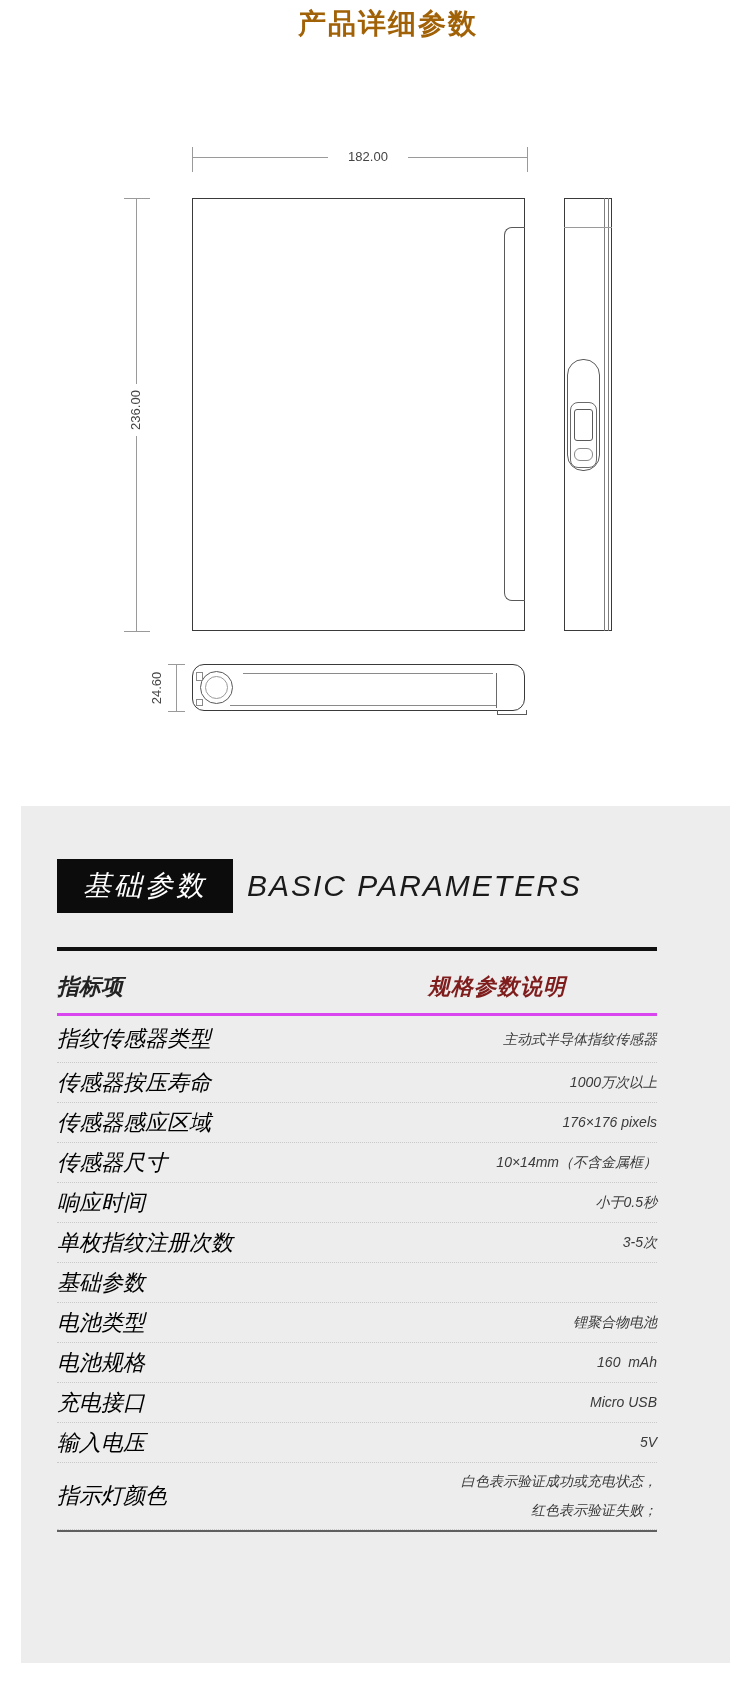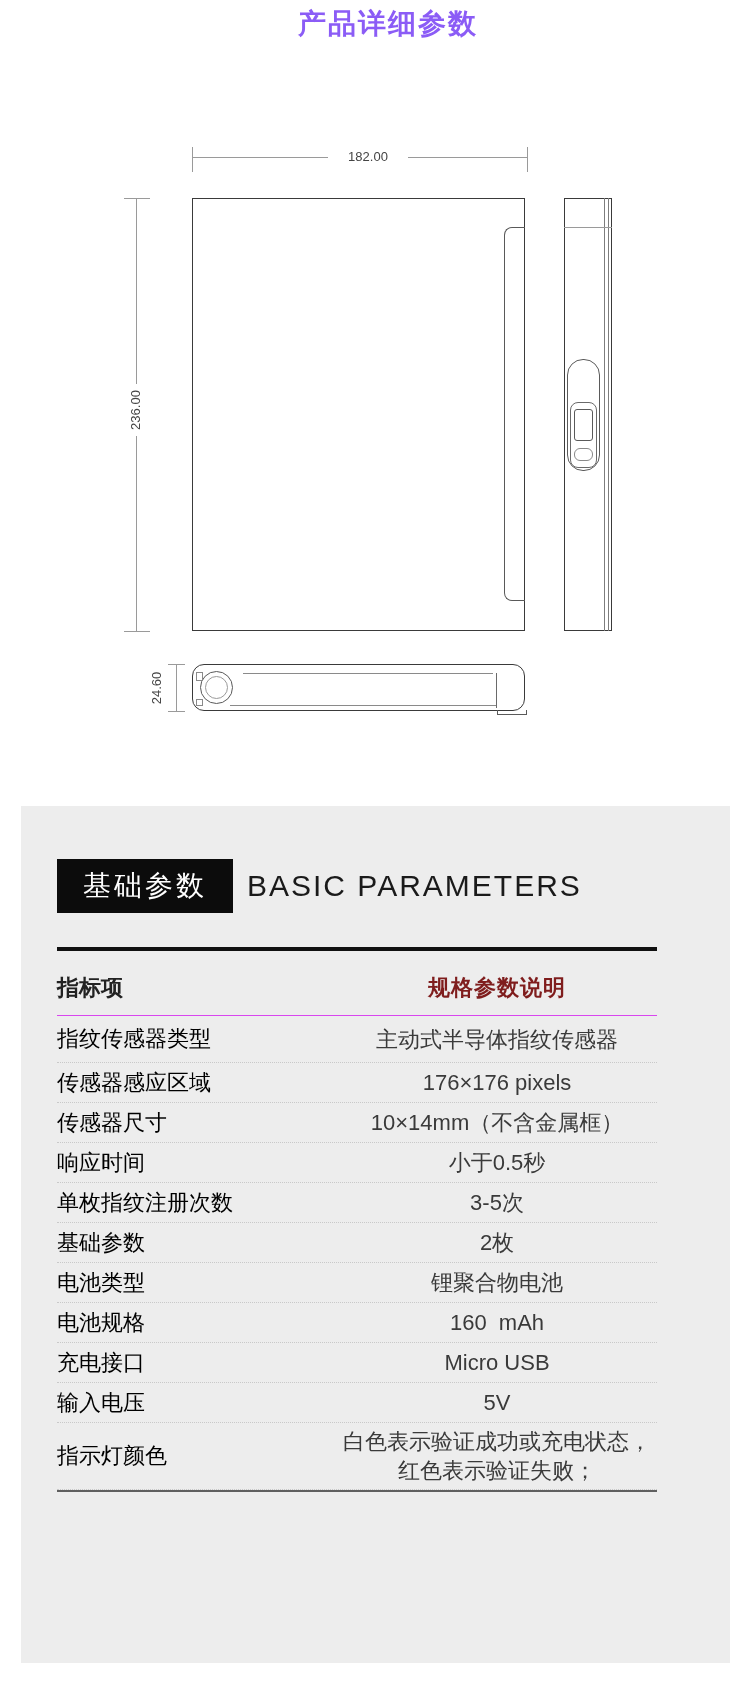--- a/index.html
+++ b/index.html
@@ -2,21 +2,21 @@
 <html><head>
 <meta charset="utf-8">
 <style>
   * { margin:0; padding:0; box-sizing:border-box; }
   html,body { background:#fff; }
   body { font-family:"Liberation Sans","DejaVu Sans",sans-serif; color:#333; }
   .page { position:relative; width:750px; height:1696px; background:#ffffff; overflow:hidden; }
 
   
   .page-title { position:absolute; top:5px; left:0; width:750px; text-align:center;
-    font-size:28px; font-weight:600; color:#8b5cf6; letter-spacing:2px;padding-left:26px; }
+    font-size:28px; font-weight:600; color:#a16207; letter-spacing:2px;padding-left:26px; }
 
   
   .abs { position:absolute; }
   .line-h { border-top:1px solid #9a9a9a; height:0; }
   .line-v { border-left:1px solid #9a9a9a; width:0; }
   .dim-label { font-size:13px; color:#444; background:#fff; text-align:center; line-height:16px; }
   .rot { transform:rotate(-90deg); }
 
   .front-rect { left:192px; top:198px; width:333px; height:433px; border:1px solid #3a3a3a; }
   .front-flap { left:504px; top:227px; width:21px; height:374px; border:1px solid #595959;
@@ -51,40 +51,40 @@
   .bottom-clip-t { left:196px; top:672px; width:7px; height:9px; border:1px solid #8a8a8a; }
   .bottom-clip-b { left:196px; top:699px; width:7px; height:7px; border:1px solid #8a8a8a; }
 
   .dim-th-line   { left:176px; top:664px; height:47px; }
   .dim-th-tick-t { left:168px; top:664px; width:17px; }
   .dim-th-tick-b { left:168px; top:711px; width:17px; }
   .dim-th-label  { left:135px; top:680px; width:44px; height:16px; }
 
   
   .panel { position:absolute; left:21px; top:806px; width:709px; height:857px;
-    background:#ededed; padding:53px 73px 0 36px; }
+    background:#ededed; padding:53px 73px 0 36px;font-style:italic; }
   .section-header { display:flex; align-items:center; }
   .badge { width:176px; height:54px; background:#0c0c0c; color:#ffffff;
     display:flex; align-items:center; justify-content:center;
     font-size:28px; letter-spacing:3px; }
   .heading-en { margin-left:14px; font-size:30px; color:#1a1a1a; letter-spacing:2px; font-weight:400; }
 
   .rule-thick { margin-top:34px; width:600px; height:4px; background:#101010; }
 
   .ptable { width:600px; border-bottom:2px solid #5f5f5f; }
   .thead { display:flex; align-items:center; height:65px; padding-top:10px;
-    border-bottom:1px solid #d946ef; }
+    border-bottom:3px solid #d946ef; }
   .th-label { width:280px; font-size:22px; font-weight:bold; color:#222; }
   .th-value { width:320px; text-align:center; font-size:22px; font-weight:bold; color:#7f1d1d; letter-spacing:1px; }
   .tr { display:flex; align-items:center; height:40px; border-bottom:1px dotted #c9c9c9; }
   .tr.row-first { height:47px; }
   .tr.row-tall  { height:67px; }
   .tr.row-last  { height:58px; border-bottom:none; }
   .td-label { width:280px; font-size:22px; color:#000000; }
-  .td-value { width:320px; text-align:center; font-size:22px; color:#3a3a3a;
+  .td-value { width:320px; text-align:right; font-size:14px; color:#3a3a3a;
     white-space:pre-wrap; line-height:29px; }
 </style>
 </head>
 <body>
 
 <div class="page">
 
   <div class="page-title">产品详细参数</div>
 
   <div>
@@ -140,38 +140,41 @@
       <div class="thead">
         <div class="th-label">指标项</div>
         <div class="th-value">规格参数说明</div>
       </div>
 
       <div class="tr row-first">
         <div class="td-label">指纹传感器类型</div>
         <div class="td-value">主动式半导体指纹传感器</div>
       </div>
       <div class="tr">
+        <div class="td-label">传感器按压寿命</div>
+        <div class="td-value">1000万次以上</div>
+      </div>
+      <div class="tr">
         <div class="td-label">传感器感应区域</div>
         <div class="td-value">176×176 pixels</div>
       </div>
       <div class="tr">
         <div class="td-label">传感器尺寸</div>
         <div class="td-value">10×14mm（不含金属框）</div>
       </div>
       <div class="tr">
         <div class="td-label">响应时间</div>
         <div class="td-value">小于0.5秒</div>
       </div>
       <div class="tr">
         <div class="td-label">单枚指纹注册次数</div>
         <div class="td-value">3-5次</div>
       </div>
       <div class="tr">
         <div class="td-label">基础参数</div>
-        <div class="td-value">2枚</div>
       </div>
       <div class="tr">
         <div class="td-label">电池类型</div>
         <div class="td-value">锂聚合物电池</div>
       </div>
       <div class="tr">
         <div class="td-label">电池规格</div>
         <div class="td-value">160  mAh</div>
       </div>
       <div class="tr">

